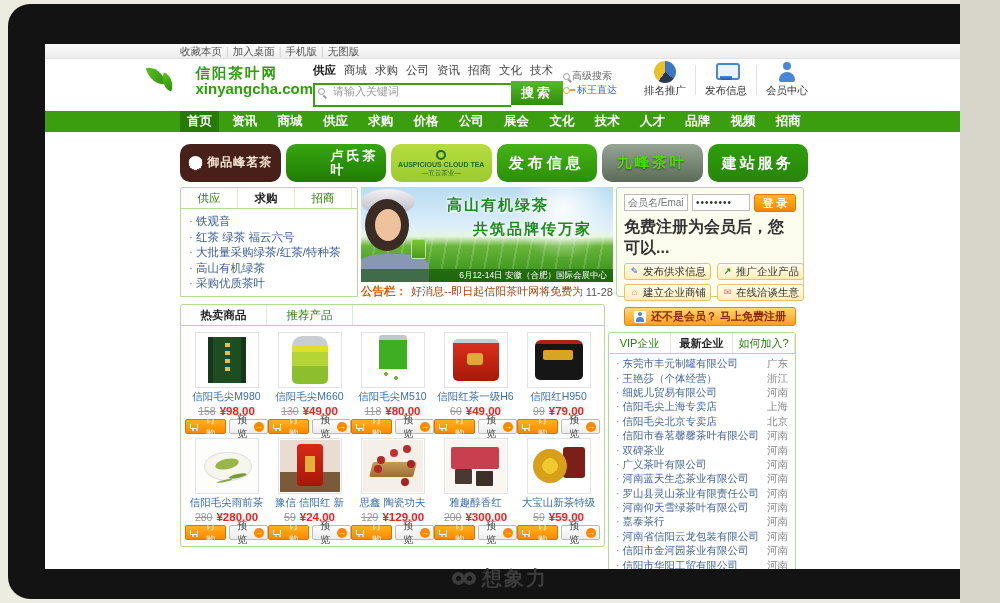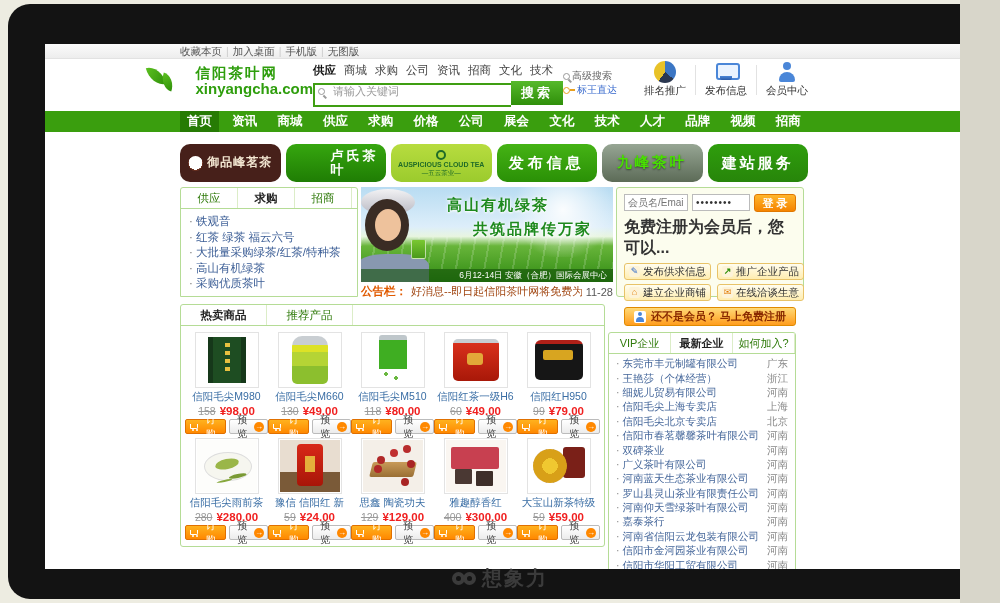--- a/index.html
+++ b/index.html
@@ -541,21 +541,21 @@
                       <span>预览</span>
                       <span class="parrow">→</span>
                     </button>
                   </div>
                 </div>
                 <div class="pcell">
                   <div class="pimgbox">
                     <span class="pimg pi-gift-box"></span>
                   </div>
                   <div class="pname">雅趣醇香红</div>
-                  <div class="pprices"><span class="pold">400</span><span class="pnew">¥300.00</span></div>
+                  <div class="pprices"><span class="pold">200</span><span class="pnew">¥300.00</span></div>
                   <div class="pbtns">
                     <button class="btn-order">
                       <span class="cart-icon"></span>
                       <span>订购</span>
                     </button>
                     <button class="btn-preview">
                       <span>预览</span>
                       <span class="parrow">→</span>
                     </button>
                   </div>

